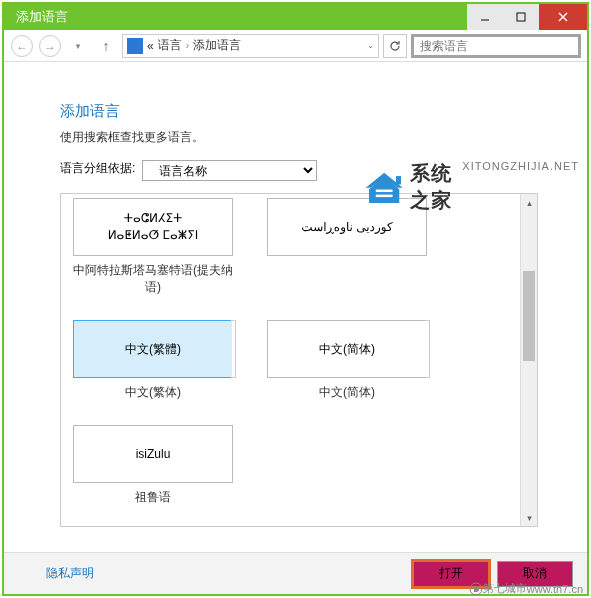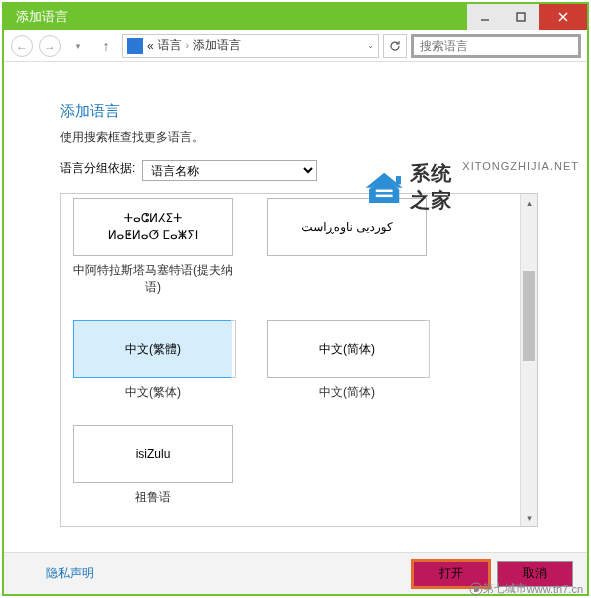--- a/index.html
+++ b/index.html
@@ -23,21 +23,21 @@
     .bc-part { color: #333; }
     .bc-dd { color: #666; font-size: 8px; margin-left: 2px; }
     .refresh-btn { width: 24px; height: 24px; border: 1px solid #ccc; background: #fff; display: flex; align-items: center; justify-content: center; }
     .search-box { width: 170px; height: 24px; border: 3px solid #a3a3a3; padding: 0 6px; color: #999; font-size: 12px; }
     
     .content { padding: 40px 12px 0 56px; }
     .page-title { color: #1A75BC; font-size: 15px; font-weight: normal; margin-bottom: 8px; }
     .hint { color: #333; margin-bottom: 14px; font-size: 12px; }
     .group-row { display: flex; align-items: flex-start; gap: 7px; margin-bottom: 12px; }
     .group-label { font-size: 12px; }
-    .group-select { width: 175px; height: 21px; border: 1px solid #aaa; font-size: 12px; padding: 0 4px; background: #fff; }
+    .group-select { width: 175px; height: 21px; border: 1px solid #aaa; font-size: 12px; padding: 0 12px; background: #fff; }
     
     .panel { border: 1px solid #ccc; width: 478px; height: 334px; position: relative; overflow: hidden; }
     .scroll-area { position: absolute; inset: 0; right: 18px; padding: 4px 12px 12px 12px; }
     .scrollbar { position: absolute; right: 0; top: 0; bottom: 0; width: 17px; background: #f0f0f0; border-left: 1px solid #ddd; }
     .scroll-arrow { width: 17px; height: 17px; display: flex; align-items: center; justify-content: center; color: #666; font-size: 9px; }
     .scroll-track { position: absolute; top: 17px; bottom: 17px; left: 0; right: 0; }
     .scroll-thumb { position: absolute; left: 2px; right: 2px; top: 60px; height: 90px; background: #c0c0c0; }
     .scroll-arrow.bottom { position: absolute; bottom: 0; }
     
     .lang-grid { display: flex; flex-wrap: wrap; gap: 24px 34px; }

